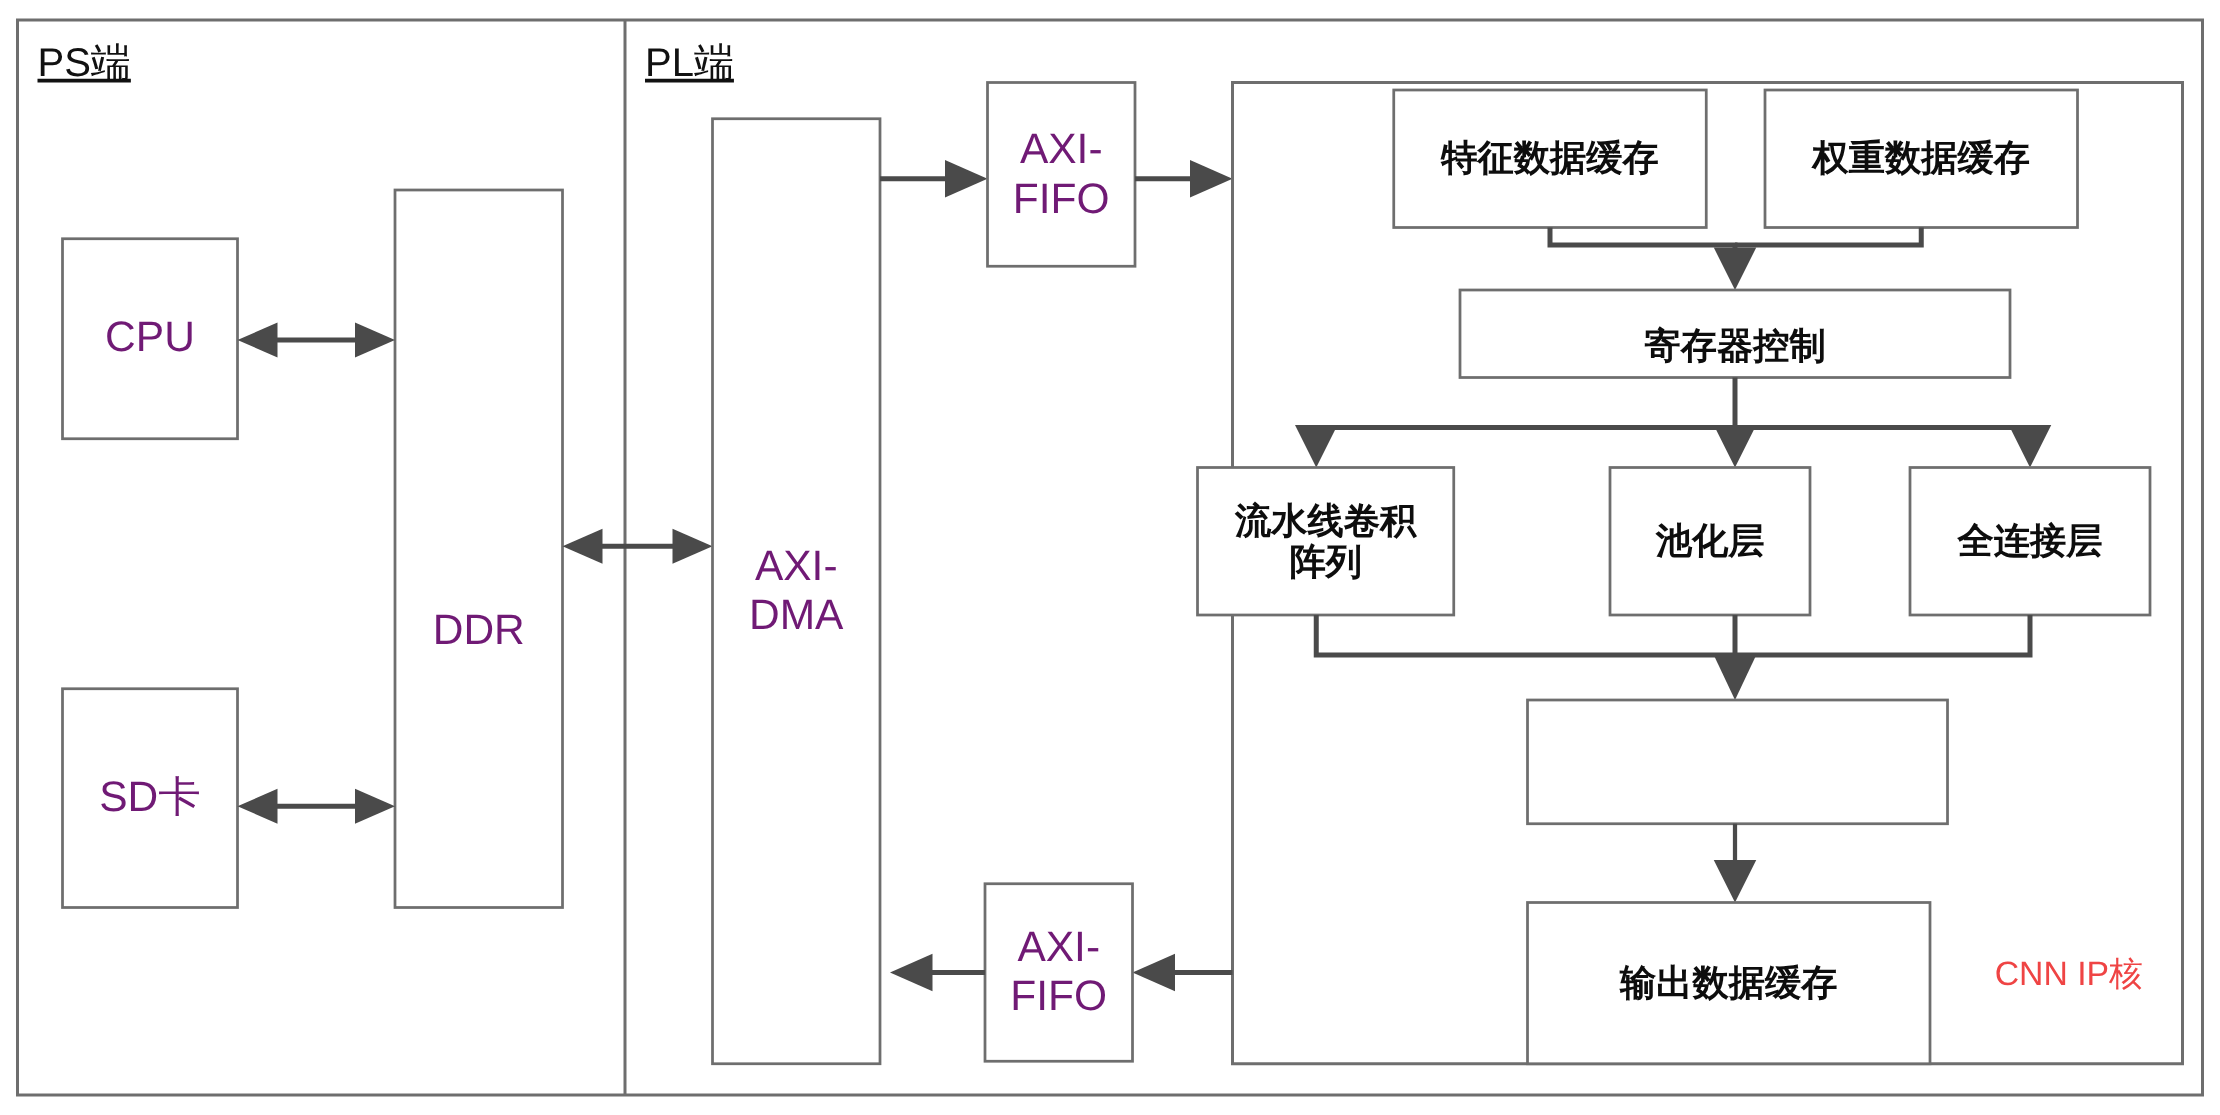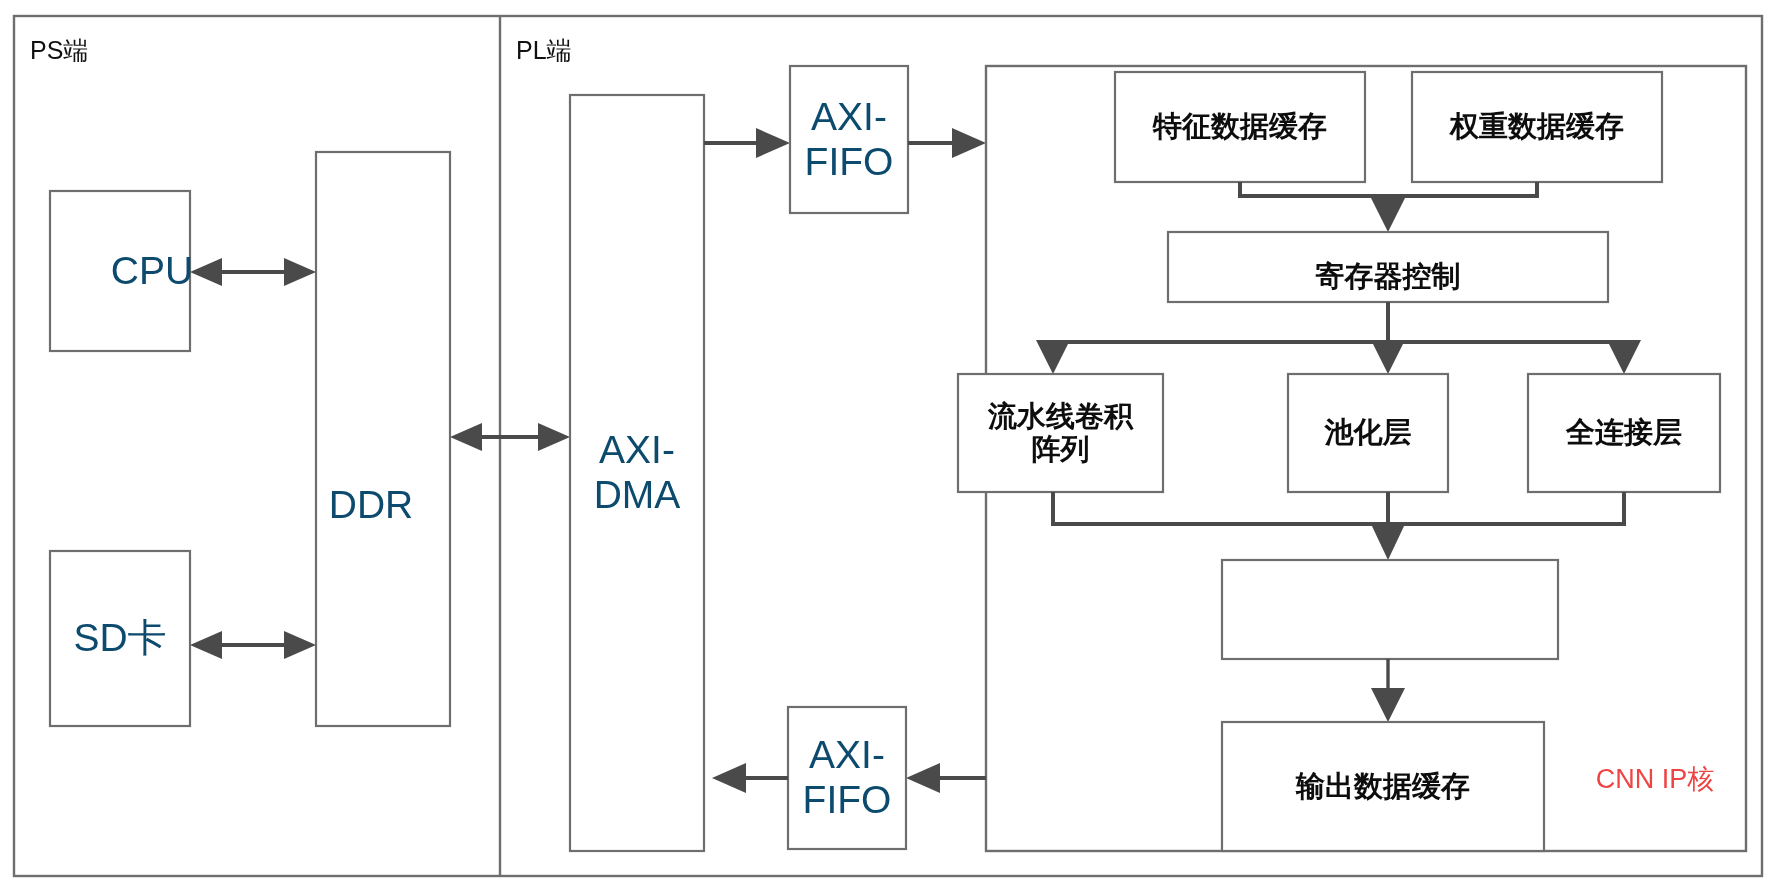--- a/index.html
+++ b/index.html
@@ -60,34 +60,35 @@
     display: flex;
     align-items: center;
     justify-content: center;
     text-align: center;
     line-height: 1.15;
     pointer-events: none;
     white-space: pre-line;
   }
   .lbl-latin {
     font-family: "Liberation Sans", "DejaVu Sans", sans-serif;
-    font-size: 39px;
-    color: #0c4a6e;
+    font-size: 34px;
+    color: #701a75;
   }
   .lbl-cjk {
     font-family: "DejaVu Serif", "Liberation Serif", serif;
     font-weight: 700;
     font-size: 29px;
     color: #0d0d0d;
   }
   .lbl-section {
     font-family: "Liberation Sans", "DejaVu Sans", sans-serif;
-    font-size: 25px;
+    font-size: 32px;
     color: #111111;
     justify-content: flex-start;
+    text-decoration: underline;
   }
   .lbl-corner {
     font-family: "Liberation Sans", "DejaVu Sans", sans-serif;
     font-size: 27px;
     color: #ef4444;
   }
 </style>
 </head>
 <body>
 
@@ -168,25 +169,25 @@
 
     <line class="conn" x1="788" y1="778" x2="726" y2="778"></line>
     <polygon class="arrow-head" points="712,778 746,763 746,793"></polygon>
 
   </svg>
 
   <div class="lbl lbl-section" style="left:30px; top:30px; width:200px; height:40px;">PS端</div>
 
   <div class="lbl lbl-section" style="left:516px; top:30px; width:200px; height:40px;">PL端</div>
 
-  <div class="lbl lbl-latin" style="left:50px; top:191px; width:140px; height:160px;padding-left:32px;">CPU</div>
+  <div class="lbl lbl-latin" style="left:50px; top:191px; width:140px; height:160px;">CPU</div>
 
   <div class="lbl lbl-latin" style="left:50px; top:551px; width:140px; height:175px;">SD卡</div>
 
-  <div class="lbl lbl-latin" style="left:304px; top:152px; width:134px; height:706px;text-align:right;">DDR</div>
+  <div class="lbl lbl-latin" style="left:316px; top:152px; width:134px; height:706px;text-align:right;">DDR</div>
 
   <div class="lbl lbl-latin" style="left:570px; top:95px; width:134px; height:756px;">AXI-
 DMA</div>
 
   <div class="lbl lbl-latin" style="left:790px; top:66px; width:118px; height:147px;">AXI-
 FIFO</div>
 
   <div class="lbl lbl-latin" style="left:788px; top:707px; width:118px; height:142px;">AXI-
 FIFO</div>
 

